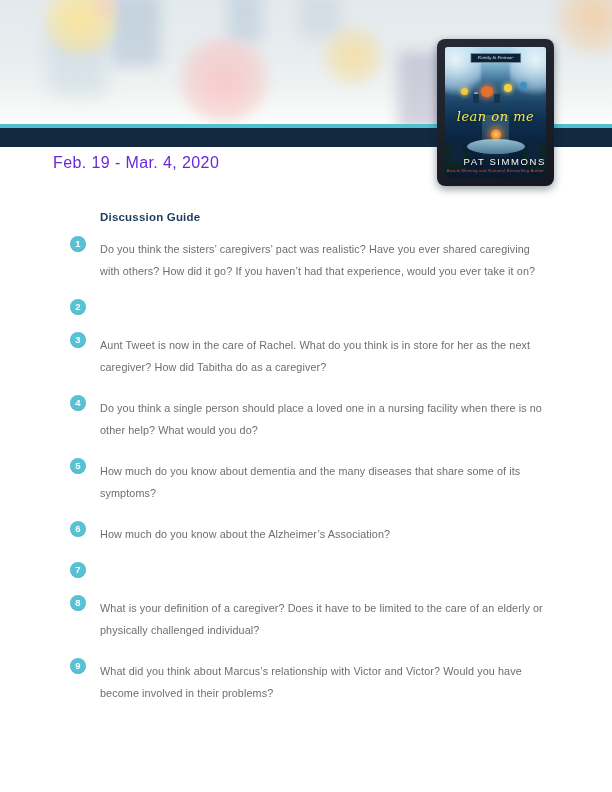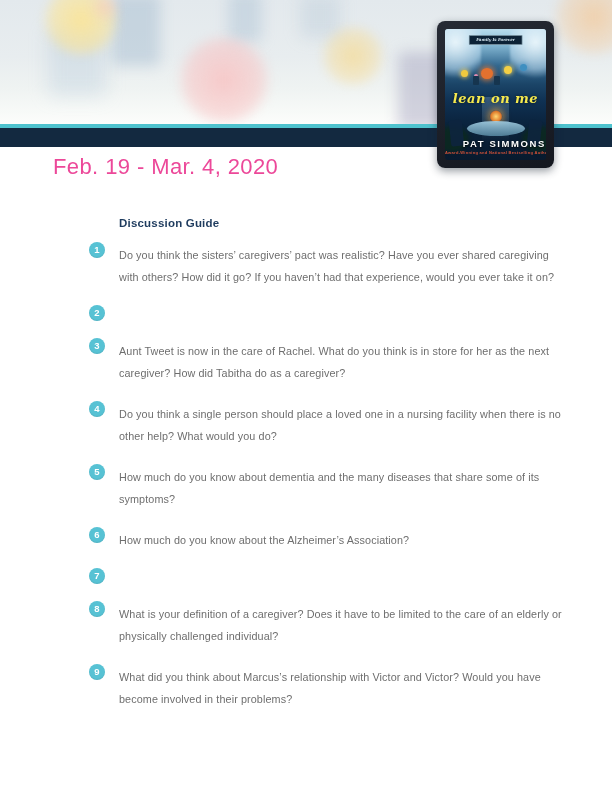--- a/index.html
+++ b/index.html
@@ -25,23 +25,23 @@
   .bokeh-y2{left:320px;top:26px;width:66px;height:60px;
     background:radial-gradient(circle,rgba(247,217,140,0.7) 0%,rgba(247,217,140,0.35) 55%,rgba(247,217,140,0) 75%);}
   .bokeh-o1{left:552px;top:-22px;width:84px;height:78px;
     background:radial-gradient(circle,rgba(246,196,140,0.65) 0%,rgba(246,196,140,0.3) 55%,rgba(246,196,140,0) 75%);}
 
   
   .stripe-teal{position:absolute;left:0;top:124px;width:612px;height:4px;background:#4ec2ce;}
   .stripe-navy{position:absolute;left:0;top:128px;width:612px;height:19px;background:#132940;}
 
   
-  .tablet{position:absolute;left:437px;top:21px;width:117px;height:147px;z-index:5;
+  .tablet{position:absolute;left:437px;top:39px;width:117px;height:147px;z-index:5;
     background:linear-gradient(160deg,#262b35,#14171f);border-radius:8px;
-    box-shadow:0 3px 8px rgba(20,30,45,0.45);box-sizing:border-box;padding:8px;font-weight:bold;}
+    box-shadow:0 3px 8px rgba(20,30,45,0.45);box-sizing:border-box;padding:8px;}
   .cover{position:relative;width:100%;height:100%;border-radius:3px;overflow:hidden;
     background:linear-gradient(180deg,#b8dcec 0%,#8fc2dc 10%,#33688f 28%,#1b4568 42%,#0f3153 55%,#0b2540 70%,#0a1f36 85%,#081a2e 100%);}
   .blossom{position:absolute;filter:blur(1px);}
   .blossom-l{left:-8px;top:-6px;width:44px;height:60px;
     background:radial-gradient(circle at 42% 32%,rgba(236,246,251,0.95) 0%,rgba(188,220,240,0.6) 55%,rgba(188,220,240,0) 75%);}
   .blossom-r{right:-8px;top:-6px;width:44px;height:60px;
     background:radial-gradient(circle at 58% 32%,rgba(236,246,251,0.95) 0%,rgba(188,220,240,0.6) 55%,rgba(188,220,240,0) 75%);}
   .series-badge{position:absolute;top:6px;left:50%;transform:translateX(-50%);
     background:#0c2236;color:#d8e9f2;font-size:4px;line-height:6px;font-style:italic;
     font-family:"DejaVu Serif",serif;padding:1px 7px;border:1px solid rgba(200,230,240,0.55);
@@ -70,24 +70,24 @@
   .bush-r{right:-10px;}
   .chair{position:absolute;bottom:14px;width:13px;height:26px;background:#0e2440;opacity:0.85;border-radius:2px;}
   .chair-l{left:5px;transform:rotate(-6deg);}
   .chair-r{right:5px;transform:rotate(6deg);}
   .cover-author{position:absolute;bottom:11px;left:0;width:100%;text-align:right;color:#ffffff;
     font-size:9.5px;letter-spacing:1.6px;font-family:"Liberation Sans",sans-serif;text-shadow:0 1px 2px rgba(0,0,0,0.8);}
   .cover-tagline{position:absolute;bottom:5px;left:0;width:100%;text-align:center;color:#d45238;
     font-size:4px;line-height:5px;letter-spacing:0.3px;white-space:nowrap;}
 
   
-  .date{position:absolute;left:53px;top:154px;font-size:22px;color:#ec4899;letter-spacing:0.4px;}
+  .date{position:absolute;left:53px;top:154px;font-size:16px;color:#6d28d9;letter-spacing:0.4px;}
 
   
-  .content{position:absolute;left:70px;top:217px;width:478px;margin-left:19px;}
+  .content{position:absolute;left:70px;top:211px;width:478px;}
   .guide-heading{margin:0 0 13px 30px;font-size:11.5px;font-weight:bold;color:#1e3b5e;letter-spacing:0.2px;}
   .qlist{list-style:none;margin:0;padding:0;}
   .q{display:flex;align-items:flex-start;margin-bottom:17px;}
   .qnum{flex:0 0 16px;width:16px;height:16px;border-radius:50%;background:#57c2d4;color:#ffffff;
     font-size:9.5px;font-weight:bold;line-height:16px;text-align:center;margin-right:14px;
     box-shadow:inset 0 -1px 1px rgba(0,0,0,0.08);}
   .qtext{font-size:10.8px;line-height:22px;color:#6e6e6e;max-width:466px;padding-top:2px;letter-spacing:0.1px;}
 </style>
 </head>
 <body>

